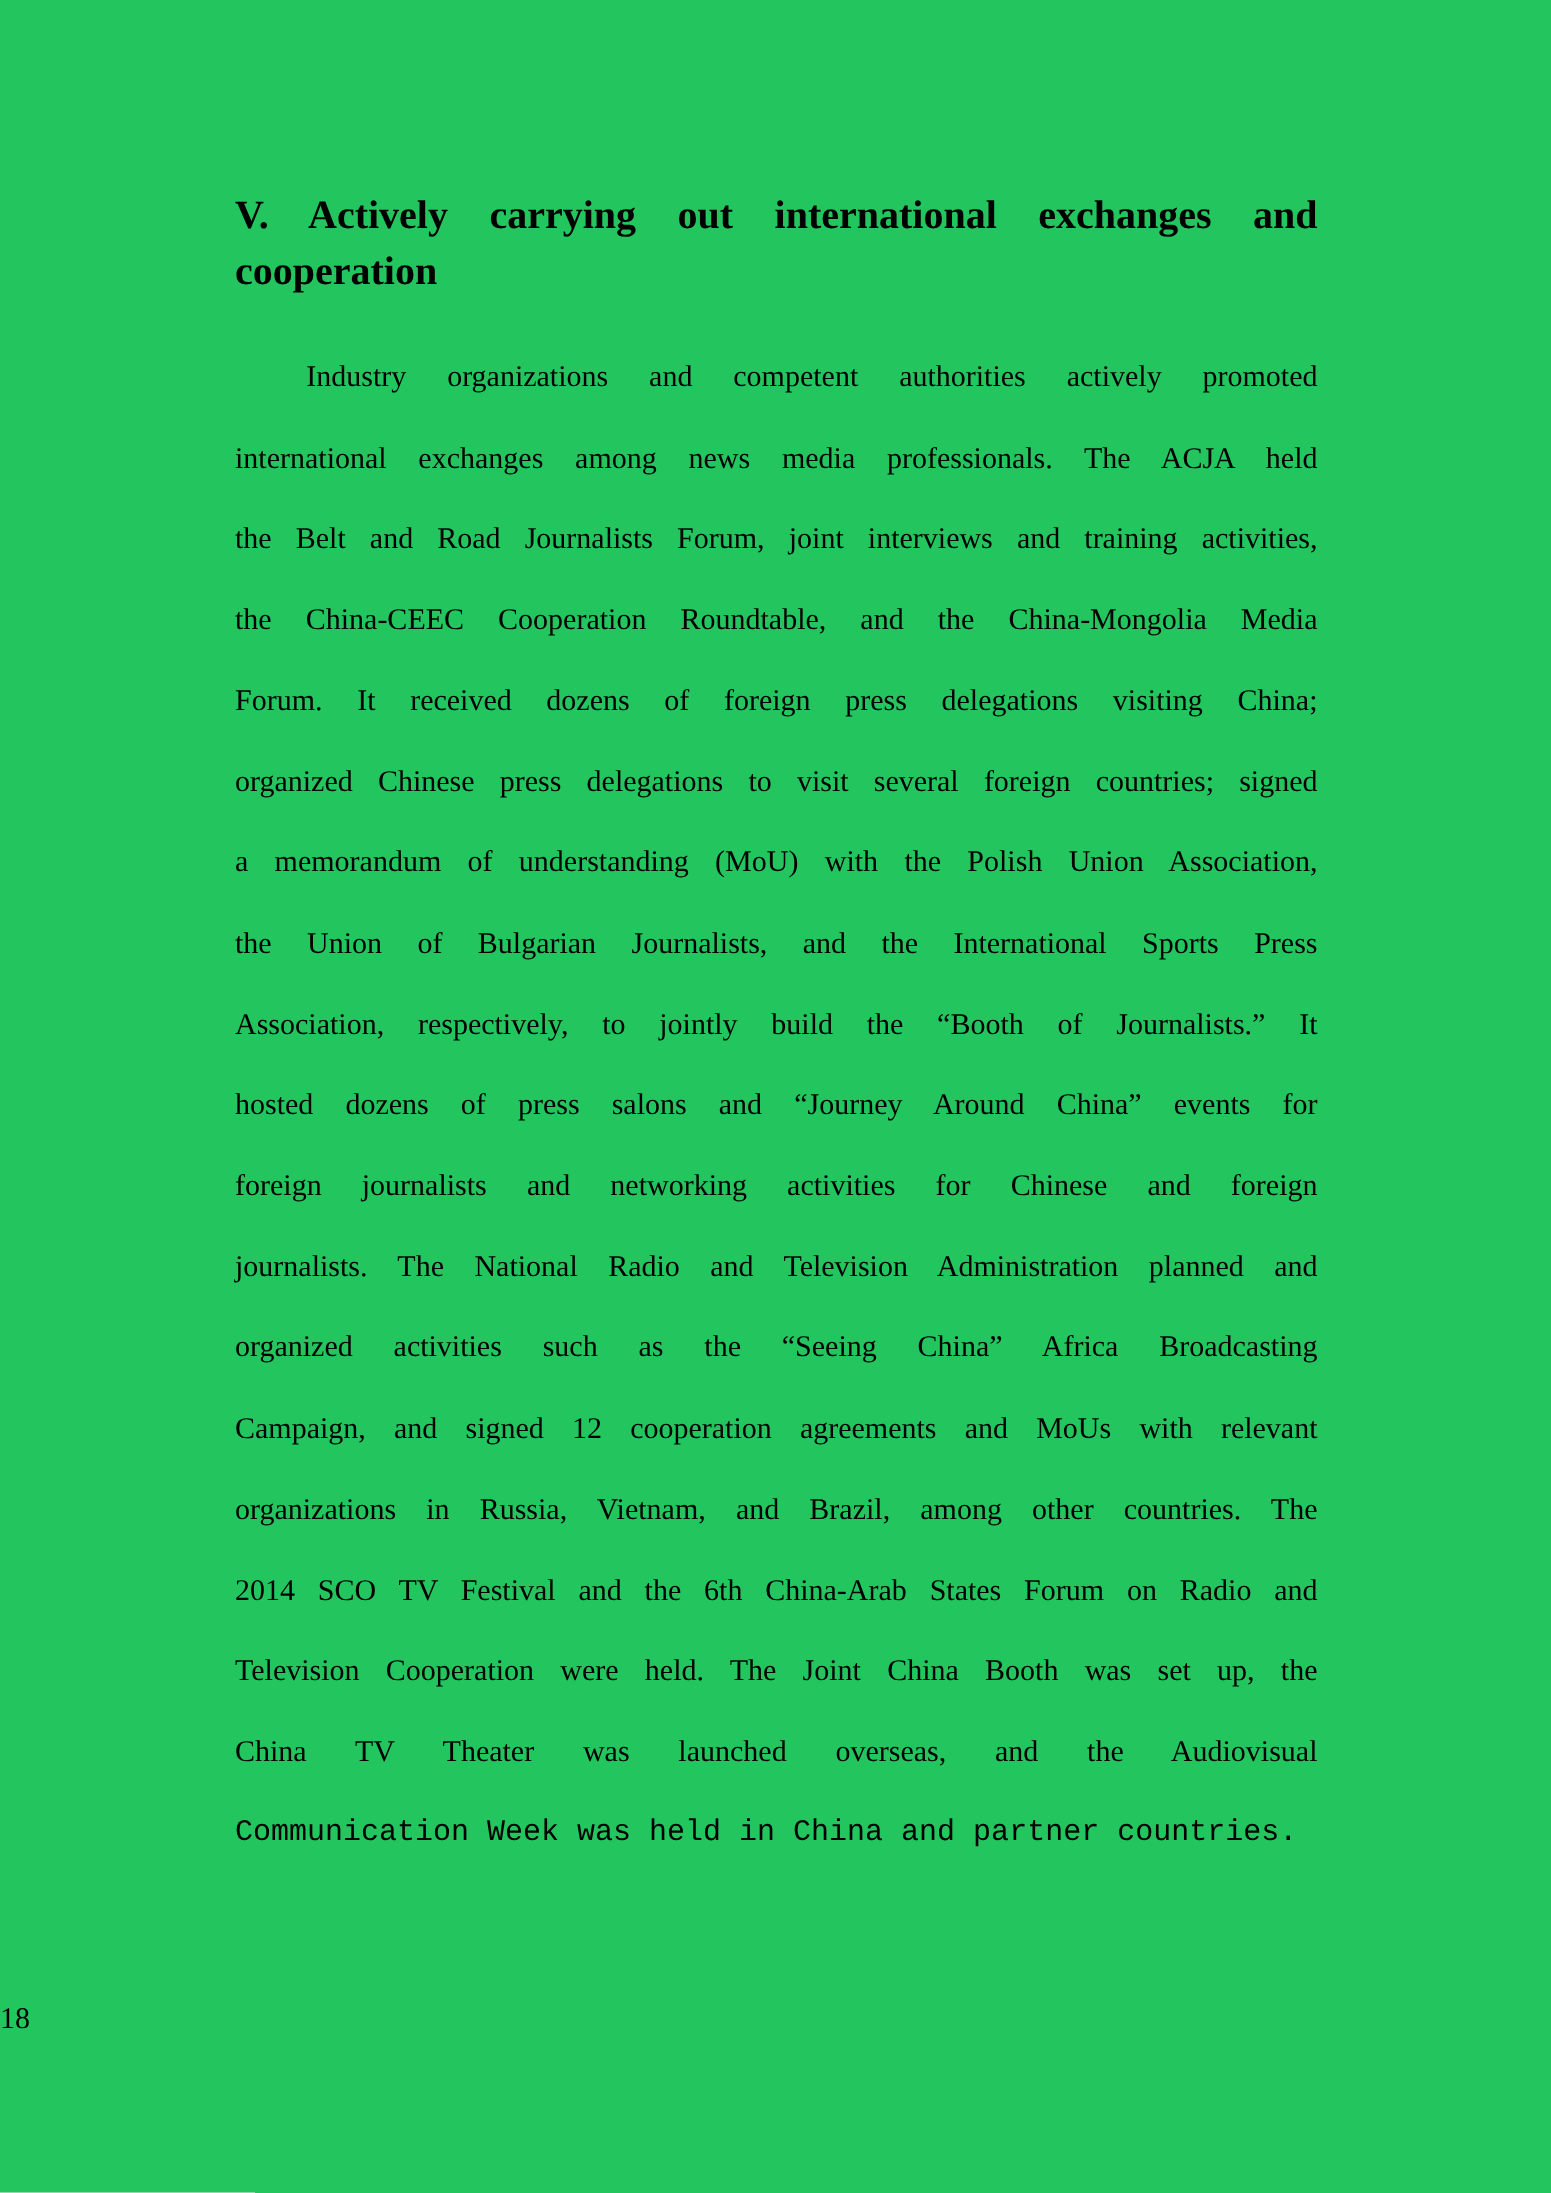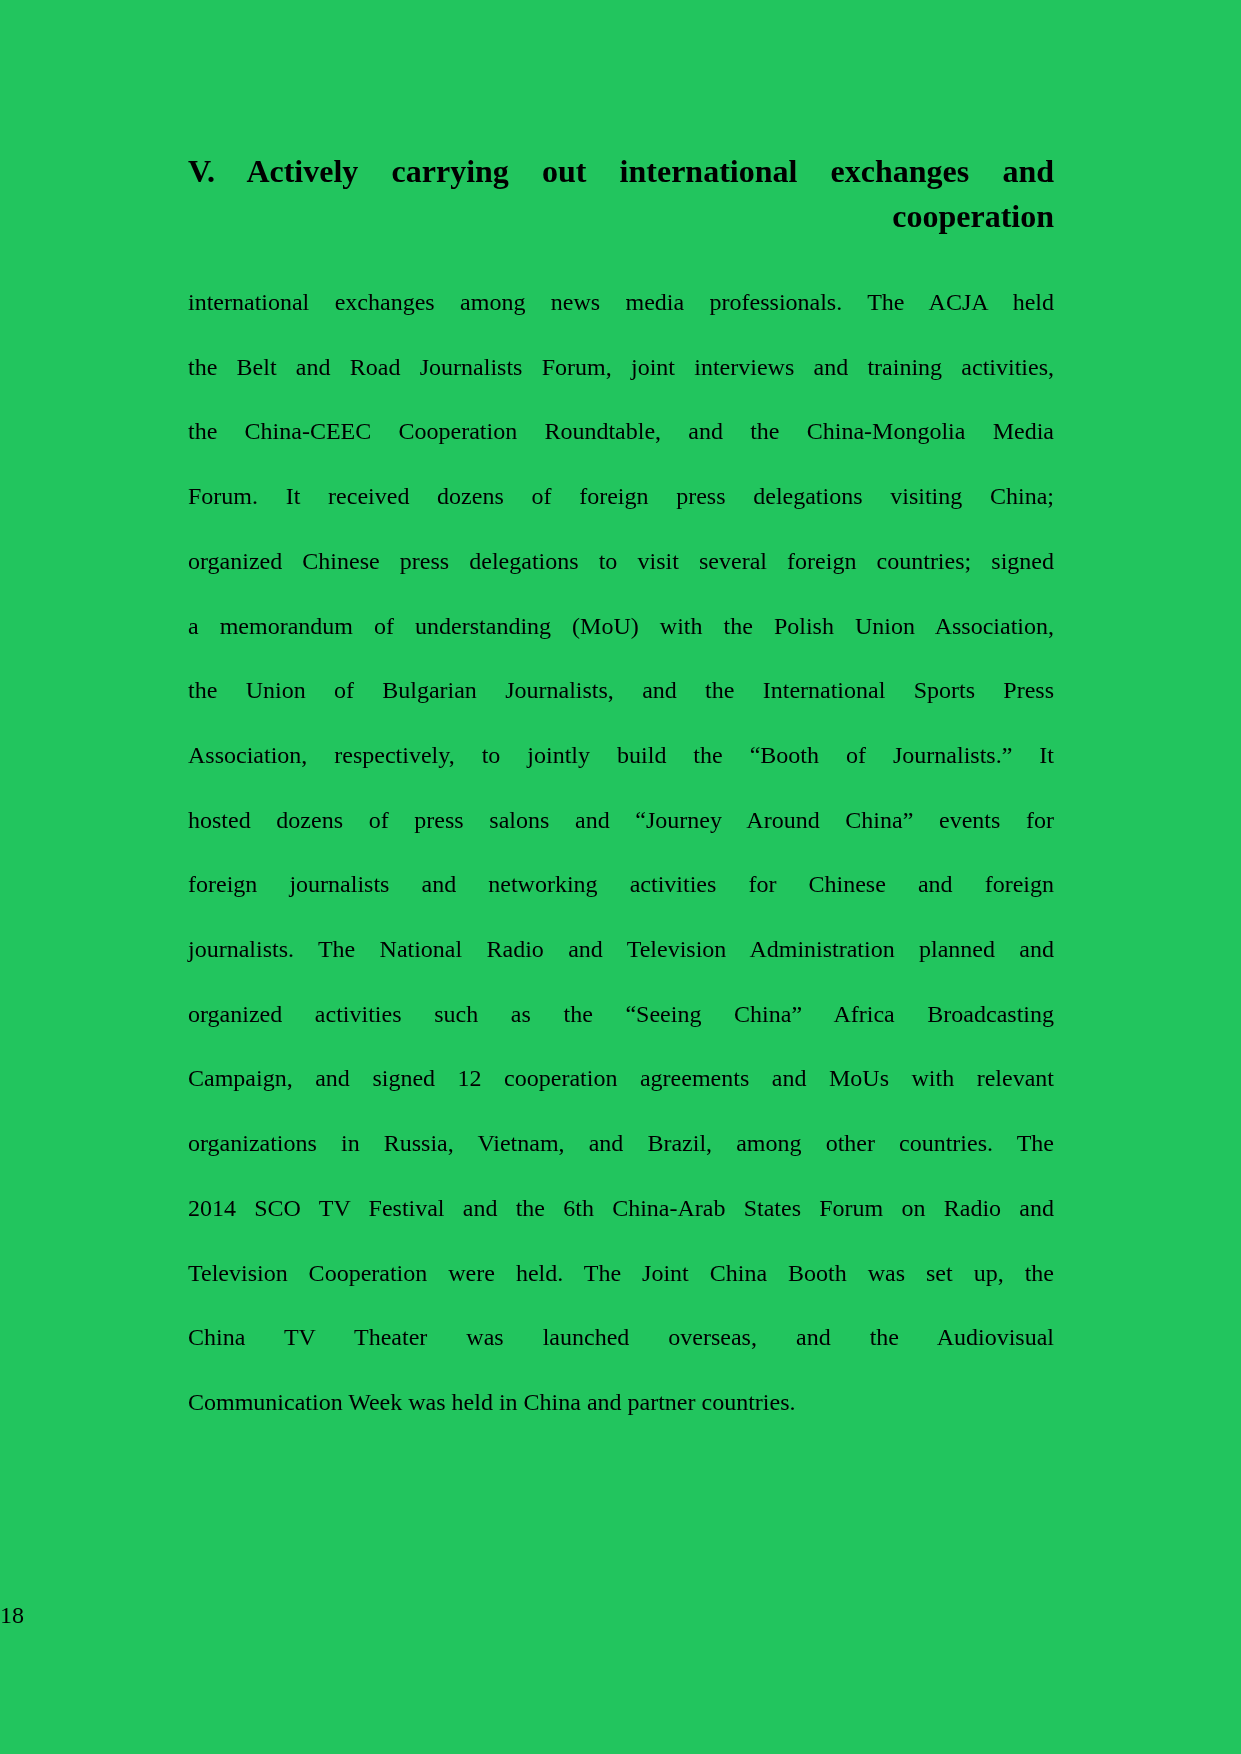--- a/index.html
+++ b/index.html
@@ -24,21 +24,21 @@
     font-size: 32px;
     font-weight: bold;
     line-height: 45px;
   }
   .heading .hline-just {
     text-align: justify;
     text-align-last: justify;
     text-justify: inter-word;
   }
   .heading .hline-plain {
-    text-align: right;
+    text-align: left;
   }
   .body-text {
     position: absolute;
     left: 188px;
     top: 270px;
     width: 866px;
     font-size: 24px;
     line-height: 64.7px;
   }
   .bl {
@@ -47,20 +47,21 @@
     text-justify: inter-word;
     white-space: nowrap;
     white-space: normal;
   }
   .bl.indent {
     text-indent: 57px;
   }
   .bl.last {
     text-align: center;
     text-align-last: left;
+    font-family: Liberation Mono, monospace;
   }
   .page-number {
     position: absolute;
     left: 0;
     top: 1595px;
     width: 1241px;
     font-size: 24px;
     line-height: 40px;
   }
 </style>
@@ -68,20 +69,21 @@
 <body>
 
 <div class="page">
 
   <div class="heading">
     <div class="hline-just">V. Actively carrying out international exchanges and</div>
     <div class="hline-plain">cooperation</div>
   </div>
 
   <div class="body-text">
+    <div class="bl indent">Industry organizations and competent authorities actively promoted</div>
     <div class="bl">international exchanges among news media professionals. The ACJA held</div>
     <div class="bl">the Belt and Road Journalists Forum, joint interviews and training activities,</div>
     <div class="bl">the China-CEEC Cooperation Roundtable, and the China-Mongolia Media</div>
     <div class="bl">Forum. It received dozens of foreign press delegations visiting China;</div>
     <div class="bl">organized Chinese press delegations to visit several foreign countries; signed</div>
     <div class="bl">a memorandum of understanding (MoU) with the Polish Union Association,</div>
     <div class="bl">the Union of Bulgarian Journalists, and the International Sports Press</div>
     <div class="bl">Association, respectively, to jointly build the “Booth of Journalists.” It</div>
     <div class="bl">hosted dozens of press salons and “Journey Around China” events for</div>
     <div class="bl">foreign journalists and networking activities for Chinese and foreign</div>

